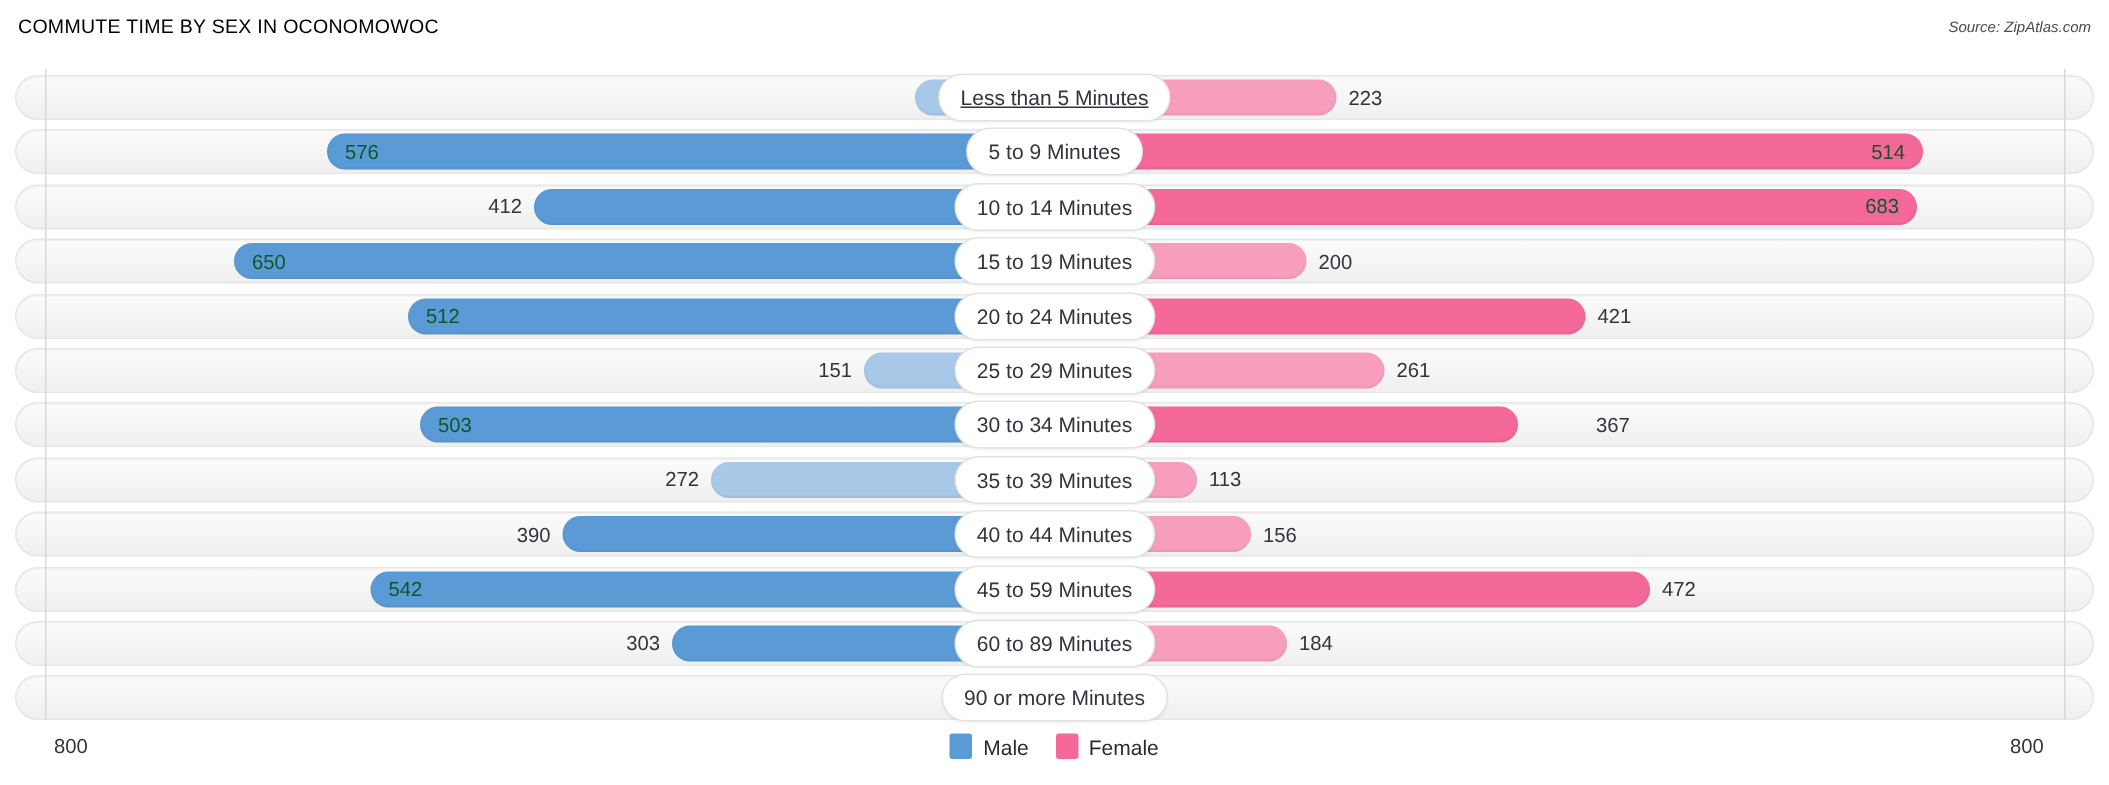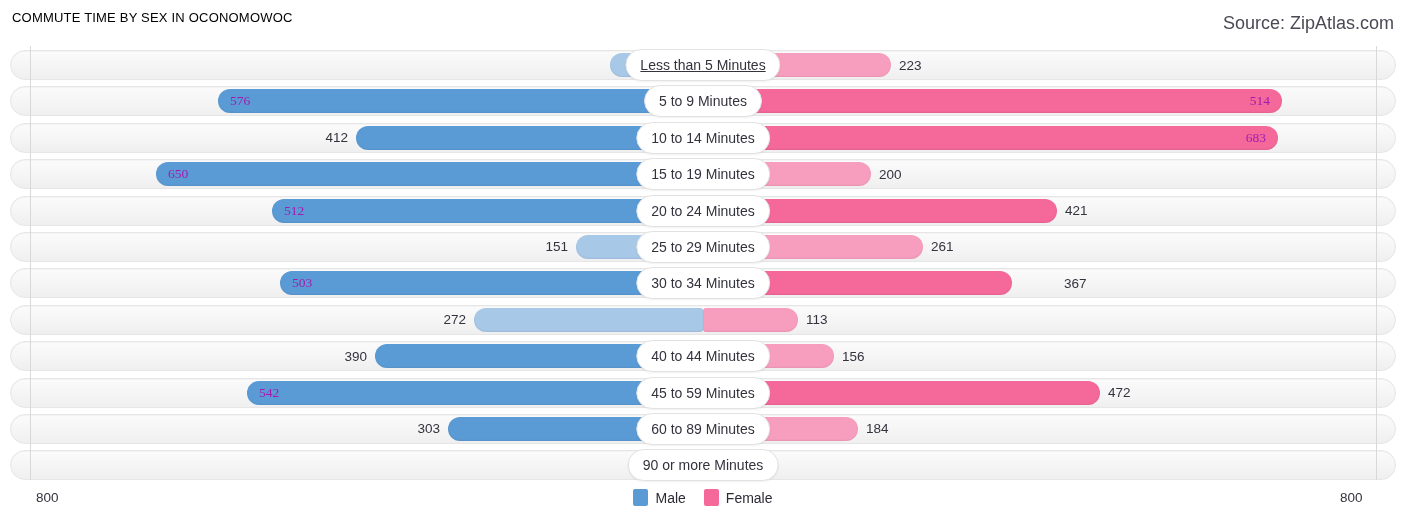--- a/index.html
+++ b/index.html
@@ -26,21 +26,22 @@
     left: 12px; top: 10px;
     font-size: 13px;
     font-weight: 400;
     letter-spacing: 0.2px;
     color: #000000;
     white-space: nowrap;
   }
   .source {
     position: absolute;
     right: 12px; top: 13px;
-    font-size: 18px;
+    font-size: 10px;
+    font-style: italic;
     color: #4a4a55;
     white-space: nowrap;
   }
 
   
   .plot {
     position: absolute;
     left: 0; top: 46px;
     width: 1406px;
     height: 440px;
@@ -100,21 +101,21 @@
   .val {
     position: absolute;
     top: 3px; height: 24px;
     display: flex;
     align-items: center;
     font-size: 13.5px;
     color: #33333d;
     white-space: nowrap;
     z-index: 3;
   }
-  .val.inside { color: #a21caf; font-family: Liberation Serif, serif; }
+  .val.inside { color: #14532d; }
 
   .label-pill {
     position: absolute;
     top: -1px;
     height: 32px;
     transform: translateX(-50%);
     background: #ffffff;
     border: 1px solid #e2e2e2;
     border-radius: 16px;
     display: flex;
@@ -245,20 +246,21 @@
           <div class="label-pill" style="left: 703px;">30 to 34 Minutes</div>
         </div>
       </div>
       <div class="row">
         <div class="track"></div>
         <div class="bars">
           <div class="bar bar-male" style="left: 474px; width: 229px; background: rgb(168, 200, 232);"></div>
           <div class="bar bar-female" style="left: 703px; width: 95px; background: rgb(247, 158, 190);"></div>
           <div class="val" style="left: 0px; width: 466px; justify-content: flex-end;">272</div>
           <div class="val" style="left: 806px;">113</div>
+          <div class="label-pill" style="left: 703px;">35 to 39 Minutes</div>
         </div>
       </div>
       <div class="row">
         <div class="track"></div>
         <div class="bars">
           <div class="bar bar-male" style="left: 375px; width: 328px; background: rgb(91, 155, 213);"></div>
           <div class="bar bar-female" style="left: 703px; width: 131px; background: rgb(247, 158, 190);"></div>
           <div class="val" style="left: 0px; width: 367px; justify-content: flex-end;">390</div>
           <div class="val" style="left: 842px;">156</div>
           <div class="label-pill" style="left: 703px;">40 to 44 Minutes</div>

